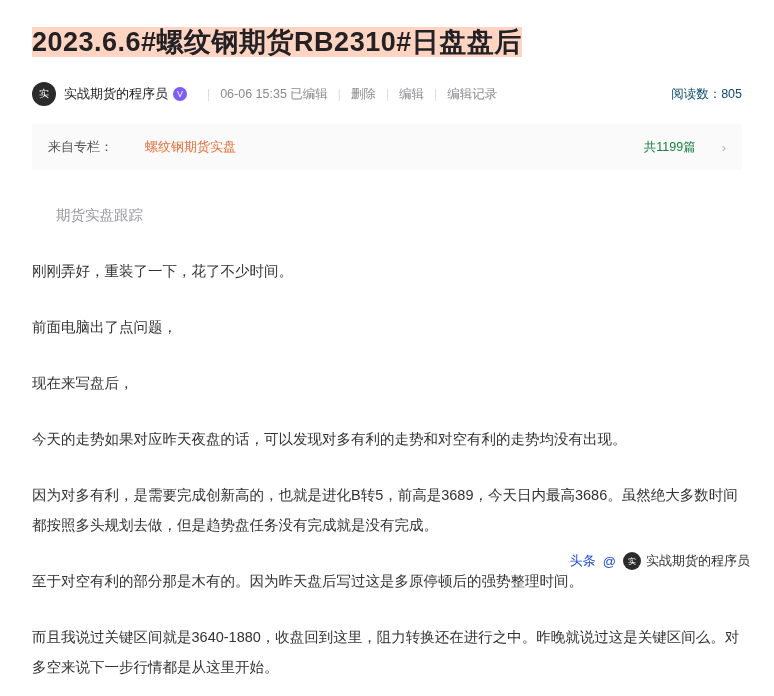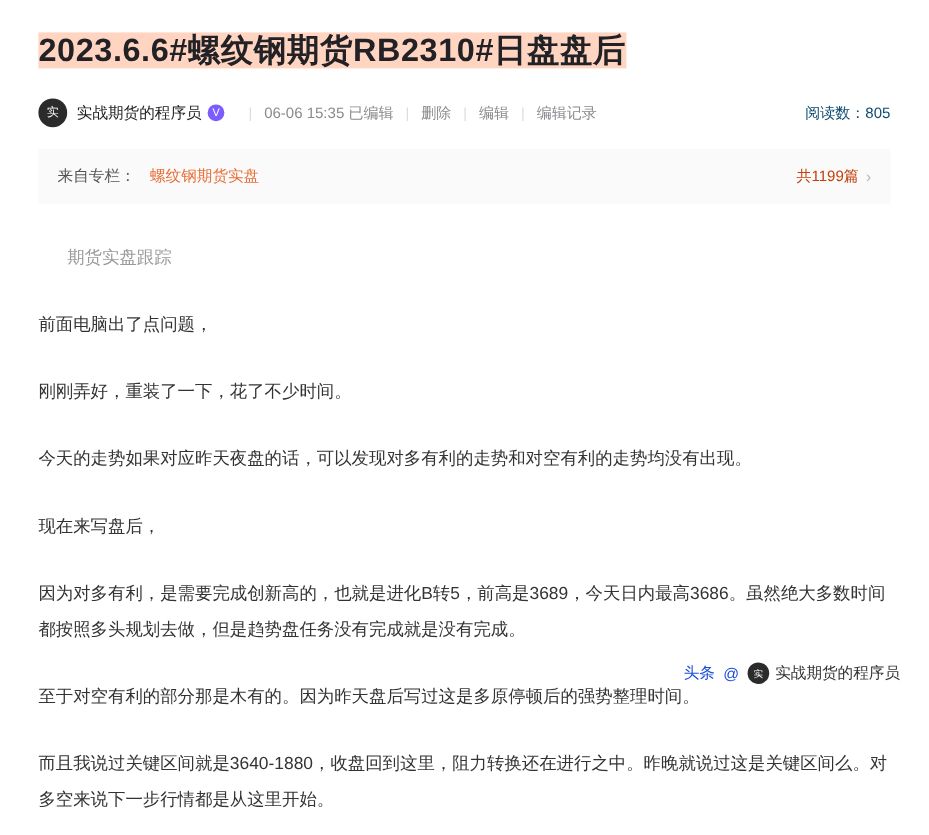--- a/index.html
+++ b/index.html
@@ -107,32 +107,33 @@
   
   .column-banner {
     margin-top: 18px;
     height: 46px;
     background: #fafafa;
     display: flex;
     align-items: center;
     padding: 0 16px;
     box-sizing: border-box;
     font-size: 13px;
+    gap: 20px;
   }
   .column-label {
     color: #555;
   }
   .column-name {
     color: #e8703a;
     margin-left: 12px;
     cursor: pointer;
   }
   .column-spacer { flex: 1; }
   .column-count {
-    color: #c2410c;
+    color: #15803d;
     font-size: 12.5px;
     margin-left: 24px;
   }
   .chevron {
     color: #b5b5b5;
     font-size: 13px;
     margin-left: 6px;
   }
 
   
@@ -212,24 +213,24 @@
     <div class="column-banner">
       <span class="column-label">来自专栏：</span>
       <span class="column-name">螺纹钢期货实盘</span>
       <span class="column-spacer"></span>
       <span class="column-count">共1199篇</span>
       <span class="chevron">›</span>
     </div>
 
     <div class="article">
       <p class="muted">期货实盘跟踪</p>
+      <p>刚刚弄好，重装了一下，花了不少时间。</p>
       <p>前面电脑出了点问题，</p>
-      <p>刚刚弄好，重装了一下，花了不少时间。</p>
+      <p>现在来写盘后，</p>
       <p>今天的走势如果对应昨天夜盘的话，可以发现对多有利的走势和对空有利的走势均没有出现。</p>
-      <p>现在来写盘后，</p>
       <p>因为对多有利，是需要完成创新高的，也就是进化B转5，前高是3689，今天日内最高3686。虽然绝大多数时间都按照多头规划去做，但是趋势盘任务没有完成就是没有完成。</p>
       <p>至于对空有利的部分那是木有的。因为昨天盘后写过这是多原停顿后的强势整理时间。</p>
       <p>而且我说过关键区间就是3640-1880，收盘回到这里，阻力转换还在进行之中。昨晚就说过这是关键区间么。对多空来说下一步行情都是从这里开始。</p>
     </div>
 
   </div>
 
   <div class="watermark">
     <span class="wm-text">头条</span>
     <span class="wm-text">@</span>

